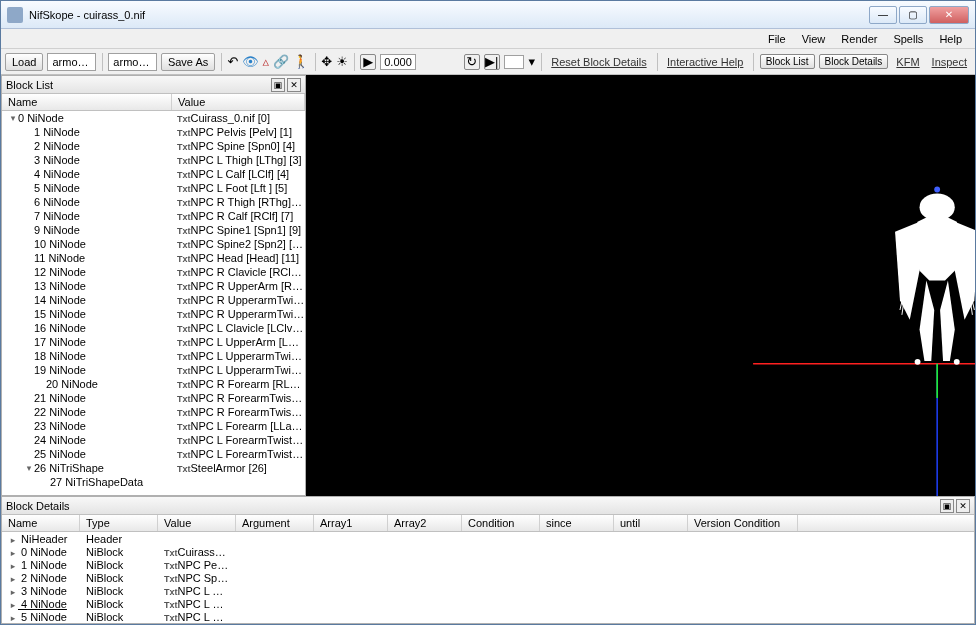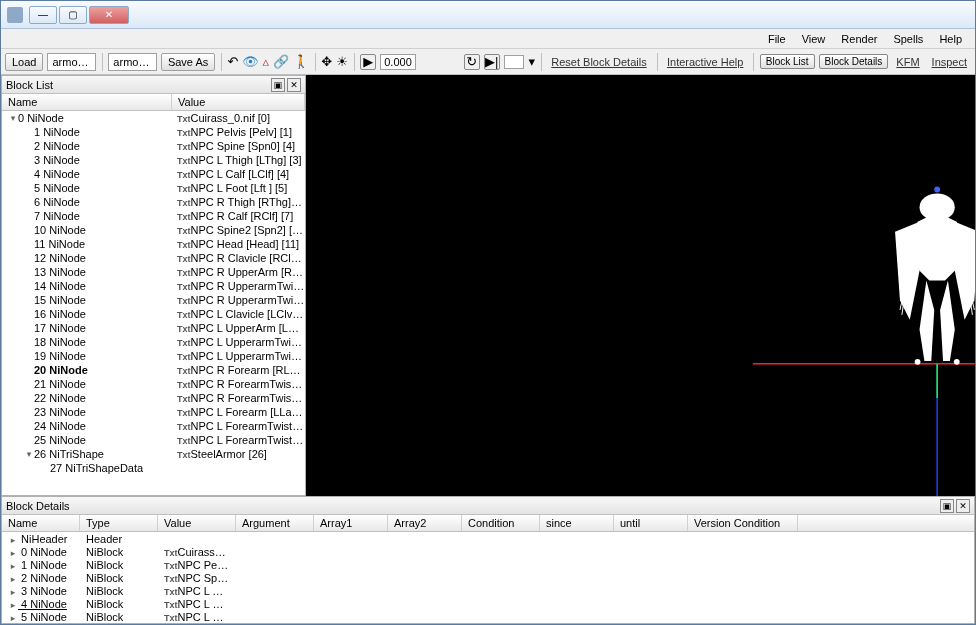--- a/index.html
+++ b/index.html
@@ -43,20 +43,21 @@
 .tlink { color:#333; text-decoration:underline; cursor:pointer; padding:0 4px; }
 .tbtn2 { padding:1px 5px; border:1px solid #888; background:linear-gradient(#fff,#e0e0e0); border-radius:2px; cursor:pointer; font-size:10px; }
 .spinbox { border:1px solid #a0a0a0; background:#fff; padding:1px 3px; width:50px; }
 </style>
 </head>
 <body>
 
 <div class="window">
   <div class="titlebar">
     <div class="icon"></div>
+    <div class="title">NifSkope - cuirass_0.nif</div>
     <div class="winbtns">
       <div class="winbtn">—</div>
       <div class="winbtn">▢</div>
       <div class="winbtn close">✕</div>
     </div>
   </div>
 
   <div class="menubar">
     <span>File</span>
     <span>View</span>
@@ -165,20 +166,27 @@
             <div class="trow">
               <div class="tname" style="padding-left: 22px;">
                 <span class="exp"></span>
                 <span>7 NiNode</span>
               </div>
               <div class="tval"><span class="txt">Txt</span><span>NPC R Calf [RClf] [7]</span></div>
             </div>
             <div class="trow">
               <div class="tname" style="padding-left: 22px;">
                 <span class="exp"></span>
+                <span>9 NiNode</span>
+              </div>
+              <div class="tval"><span class="txt">Txt</span><span>NPC Spine1 [Spn1] [9]</span></div>
+            </div>
+            <div class="trow">
+              <div class="tname" style="padding-left: 22px;">
+                <span class="exp"></span>
                 <span>10 NiNode</span>
               </div>
               <div class="tval"><span class="txt">Txt</span><span>NPC Spine2 [Spn2] [10]</span></div>
             </div>
             <div class="trow">
               <div class="tname" style="padding-left: 22px;">
                 <span class="exp"></span>
                 <span>11 NiNode</span>
               </div>
               <div class="tval"><span class="txt">Txt</span><span>NPC Head [Head] [11]</span></div>
@@ -233,21 +241,21 @@
               <div class="tval"><span class="txt">Txt</span><span>NPC L UpperarmTwist1 [L...</span></div>
             </div>
             <div class="trow">
               <div class="tname" style="padding-left: 22px;">
                 <span class="exp"></span>
                 <span>19 NiNode</span>
               </div>
               <div class="tval"><span class="txt">Txt</span><span>NPC L UpperarmTwist2 [L...</span></div>
             </div>
             <div class="trow">
-              <div class="tname" style="padding-left: 22px; font-weight: bold;">
+              <div class="tname" style="padding-left: 34px;">
                 <span class="exp"></span>
                 <span>20 NiNode</span>
               </div>
               <div class="tval"><span class="txt">Txt</span><span>NPC R Forearm [RLar] [20]</span></div>
             </div>
             <div class="trow">
               <div class="tname" style="padding-left: 22px;">
                 <span class="exp"></span>
                 <span>21 NiNode</span>
               </div>

